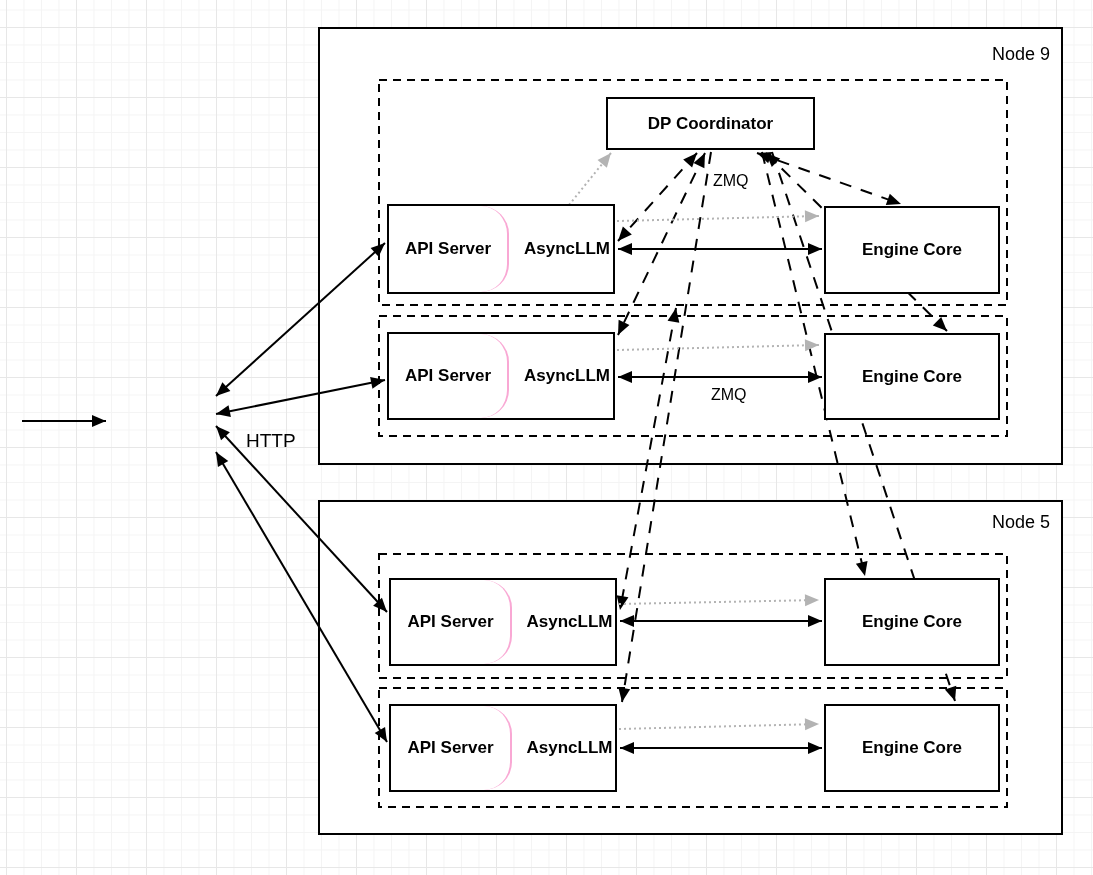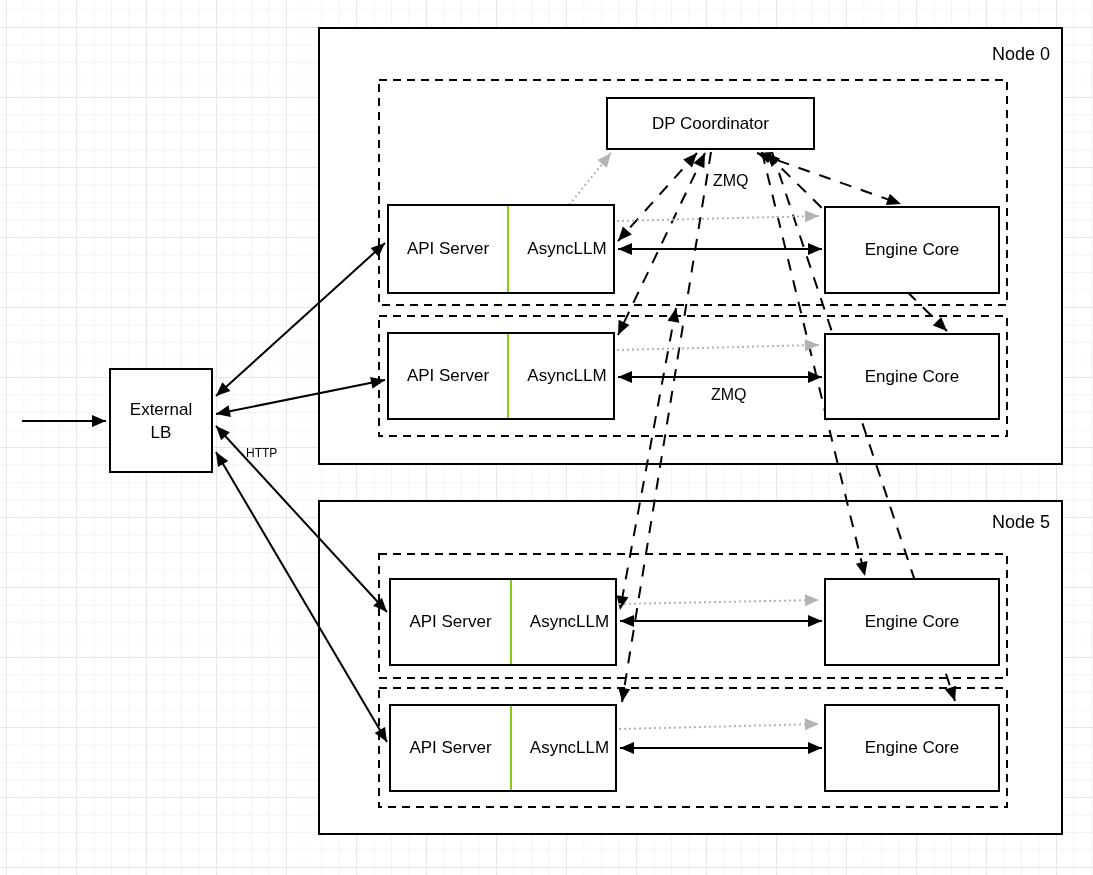--- a/index.html
+++ b/index.html
@@ -12,38 +12,38 @@
       linear-gradient(to bottom,#e7e7e7 1px,transparent 1px),
       linear-gradient(to right,#f4f4f4 1px,transparent 1px),
       linear-gradient(to bottom,#f4f4f4 1px,transparent 1px);
     background-size:70px 70px,70px 70px,17.5px 17.5px,17.5px 17.5px;
     background-position:6px 27px;
   }
   .nodebox{position:absolute;border:2px solid #000;background:#fff;box-sizing:border-box;z-index:1;}
   .nodelabel{position:absolute;font-size:18px;text-align:right;width:160px;z-index:4;}
   svg.arrows{position:absolute;left:0;top:0;z-index:2;}
   .box{position:absolute;background:#fff;border:2px solid #000;box-sizing:border-box;
-       display:flex;align-items:center;justify-content:center;font-size:17px;z-index:3;}
+       display:flex;align-items:center;justify-content:center;font-size:17px;z-index:3;font-weight:bold;}
   .split{padding:0;}
   .cell{height:100%;display:flex;align-items:center;justify-content:center;box-sizing:border-box;}
-  .cell.api{border-right:2px solid #84cc16;}
+  .cell.api{border-right:2px solid #f9a8d4;border-radius:28px;}
   .cell.async{flex:1;margin-left:12px;}
   .lbbox{flex-direction:column;line-height:23px;}
   .floatlabel{position:absolute;font-size:16px;z-index:4;background:transparent;}
-  .http{font-size:12px;margin-top:16px;}
+  .http{font-size:19px;}
 </style>
 </head>
 <body>
 
 <div class="canvas">
 
   <div class="nodebox" style="left:318px;top:27px;width:745px;height:438px;"></div>
   <div class="nodebox" style="left:318px;top:500px;width:745px;height:335px;"></div>
 
-  <div class="nodelabel" style="left:890px;top:44px;">Node 0</div>
+  <div class="nodelabel" style="left:890px;top:44px;">Node 9</div>
   <div class="nodelabel" style="left:890px;top:512px;">Node 5</div>
 
   <svg class="arrows" width="1093" height="875" viewBox="0 0 1093 875">
     <defs>
       <marker id="ab" markerUnits="userSpaceOnUse" markerWidth="16" markerHeight="14" refX="15" refY="7" orient="auto-start-reverse">
         <path d="M1,1 L15,7 L1,13 Z" fill="#000"></path>
       </marker>
       <marker id="ag" markerUnits="userSpaceOnUse" markerWidth="16" markerHeight="14" refX="15" refY="7" orient="auto-start-reverse">
         <path d="M1,1 L15,7 L1,13 Z" fill="#b3b3b3"></path>
       </marker>
@@ -81,24 +81,20 @@
       <line x1="216" y1="414" x2="385" y2="380" marker-start="url(#ab)" marker-end="url(#ab)"></line>
       <line x1="216" y1="426" x2="387" y2="612" marker-start="url(#ab)" marker-end="url(#ab)"></line>
       <line x1="216" y1="452" x2="387" y2="742" marker-start="url(#ab)" marker-end="url(#ab)"></line>
       <line x1="618" y1="249" x2="822" y2="249" marker-start="url(#ab)" marker-end="url(#ab)"></line>
       <line x1="618" y1="377" x2="822" y2="377" marker-start="url(#ab)" marker-end="url(#ab)"></line>
       <line x1="620" y1="621" x2="822" y2="621" marker-start="url(#ab)" marker-end="url(#ab)"></line>
       <line x1="620" y1="748" x2="822" y2="748" marker-start="url(#ab)" marker-end="url(#ab)"></line>
     </g>
   </svg>
 
-  <div class="box lbbox" style="left:109px;top:368px;width:104px;height:105px;">
-    <span>External</span>
-    <span>LB</span>
-  </div>
 
   <div class="box" style="left:606px;top:97px;width:209px;height:53px;">
     <span>DP Coordinator</span>
   </div>
 
   <div class="box split" style="left:387px;top:204px;width:228px;height:90px;">
     <div class="cell api" style="width:120px;">API Server</div>
     <div class="cell async">AsyncLLM</div>
   </div>
   <div class="box" style="left:824px;top:206px;width:176px;height:88px;">

